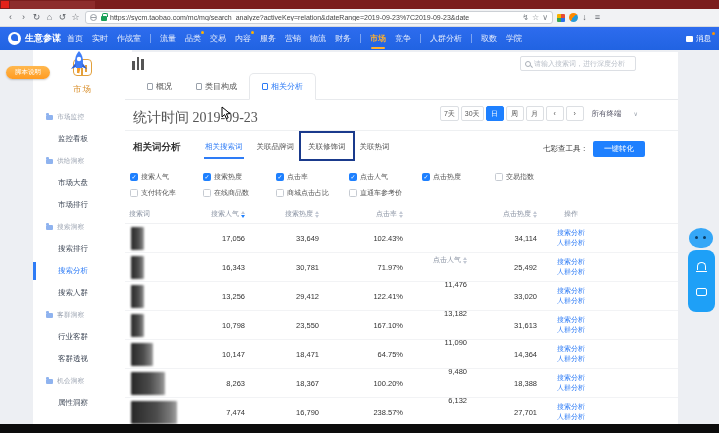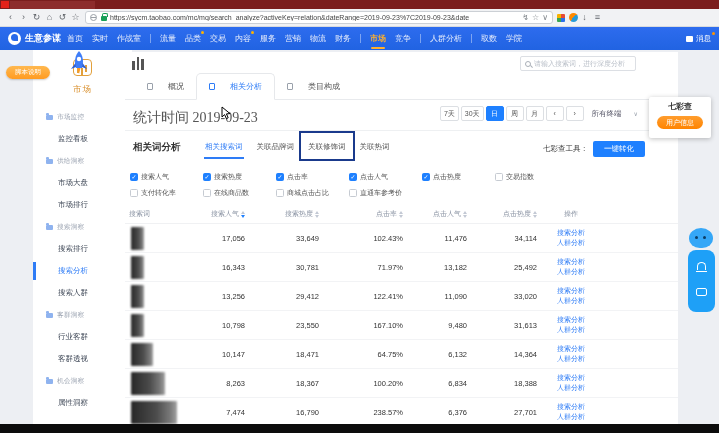--- a/index.html
+++ b/index.html
@@ -61,21 +61,21 @@
   .bars-icon span:nth-child(1){ left:0; height:9px; }
   .bars-icon span:nth-child(2){ left:4.5px; height:13px; }
   .bars-icon span:nth-child(3){ left:9px; height:11px; }
   .search-box { position:absolute; left:395px; top:4px; width:116px; height:15px; border:1px solid #dcdfe4; border-radius:2px; display:flex; align-items:center; padding:0 4px; background:#fff; }
   .mag { width:6px; height:6px; border:1px solid #aab0b8; border-radius:50%; position:relative; flex:0 0 auto; margin-right:3px; }
   .mag::after { content:""; position:absolute; left:4px; top:4px; width:3px; height:1px; background:#aab0b8; transform:rotate(45deg); }
   .search-box input { border:none; outline:none; width:100%; font-size:7px; color:#333; }
   .search-box input::placeholder { color:#b9bfc8; }
 
   .tabs-row { position:absolute; left:0; top:22px; width:553px; height:26px; border-bottom:1px solid #e8eaed; display:flex; align-items:flex-end; padding-left:10px; }
-  .mtab { position:relative; height:26px; display:flex; align-items:center; gap:15px; padding:0 12px; font-size:8px; color:#555; }
+  .mtab { position:relative; height:26px; display:flex; align-items:center; gap:3px; padding:0 12px; font-size:8px; color:#555; }
   .mtab .doc { width:6px; height:7px; border:1px solid #9aa1ab; border-radius:1px; }
   .mtab.active { color:#2e7cf6; background:#fff; border:1px solid #e6e8eb; border-bottom:1px solid #fff; border-radius:5px 5px 0 0; height:27px; margin-bottom:-1px; }
   .mtab.active .doc { border-color:#2e7cf6; }
 
   .stats-row { position:absolute; left:0; top:48px; width:553px; height:30px; }
   .stat-time { position:absolute; left:8px; top:9px; font-size:14px; color:#555;font-family:Liberation Serif, serif; }
   .date-ctrls { position:absolute; right:40px; top:6px; display:flex; gap:2px; align-items:center; }
   .dbtn { min-width:18px; height:15px; padding:0 3px; border:1px solid #dcdfe3; border-radius:2px; background:#fff; font-size:7px; color:#555; display:flex; align-items:center; justify-content:center; }
   .dbtn.active { background:#1e80ff; border-color:#1e80ff; color:#fff; }
   .terminal { display:flex; align-items:center; gap:12px; margin-left:6px; font-size:7.5px; color:#556; }
@@ -106,21 +106,21 @@
   .tri-dn.on { border-top-color:#1e80ff; }
   .jr { justify-content:flex-end; } .jc { justify-content:center; }
 
   .tbody { position:absolute; left:0; top:172px; width:553px; }
   .trow { position:relative; height:29px; border-bottom:1px solid #f2f3f5; }
   .tcell { position:absolute; top:10px; font-size:7.5px; color:#333; }
   .col-0 { left:4px; width:54px; text-align:left; }
   .col-1 { left:56px; width:64px; text-align:right; }
   .col-2 { left:130px; width:64px; text-align:right; }
   .col-3 { left:206px; width:72px; text-align:right; }
-  .col-4 { left:276px; width:66px; text-align:right; }
+  .col-4 { left:276px; width:66px; text-align:right;margin-top:46px; }
   .col-5 { left:346px; width:66px; text-align:right; }
   .col-6 { left:424px; width:44px; text-align:center; }
   .smudge { position:absolute; left:6px; top:3px; height:23px; border-radius:1px; background:linear-gradient(to right,#161616,#3d3d3d 55%,#6e6e6e 85%,#9a9a9a); filter:blur(.8px); opacity:.92; }
   .acts { position:absolute; left:424px; top:4px; width:44px; text-align:center; }
   .acts a { display:block; font-size:7px; line-height:10px; color:#2e7cf6; text-decoration:none; }
 
   
   .qc-popup { position:absolute; left:649px; top:97px; width:62px; height:41px; background:#fff; border-radius:2px; box-shadow:0 1px 5px rgba(0,0,0,.25); text-align:center; padding-top:4px; }
   .qc-title { font-size:8px; font-weight:bold; color:#333; }
   .qc-btn { margin:4px auto 0; width:46px; height:13px; border:none; border-radius:7px; background:linear-gradient(180deg,#ff9d2e,#ff8400); color:#fff; font-size:7px; display:block; }
@@ -268,27 +268,27 @@
     <div class="search-box">
       <span class="mag"></span>
       <input placeholder="请输入搜索词，进行深度分析" style="">
     </div>
 
     <div class="tabs-row" id="tabs-row">
         <div class="mtab">
           <span class="doc"></span>
           <span>概况</span>
         </div>
+        <div class="mtab">
+          <span class="doc"></span>
+          <span>类目构成</span>
+        </div>
         <div class="mtab active">
           <span class="doc"></span>
           <span>相关分析</span>
-        </div>
-        <div class="mtab">
-          <span class="doc"></span>
-          <span>类目构成</span>
         </div>
       </div>
 
     <div class="stats-row">
       <span class="stat-time">统计时间 2019-09-23</span>
       <div class="date-ctrls">
         <span id="date-btns" style="display:flex;gap:2px;">
             <span class="dbtn">7天</span>
             <span class="dbtn">30天</span>
             <span class="dbtn active">日</span>
@@ -487,24 +487,20 @@
           <span class="tcell col-4">6,376</span>
           <span class="tcell col-5">27,701</span>
           <span class="acts">
             <a href="#">搜索分析</a>
             <a href="#">人群分析</a>
           </span>
         </div>
       </div>
   </div>
 
-  <div class="qc-popup">
-    <div class="qc-title">七彩查</div>
-    <button class="qc-btn">用户信息</button>
-  </div>
 
   <div class="rocket">
     <svg width="26" height="26" viewBox="0 0 26 26">
       <path d="M13 1 C17 5 18 12 16 18 L10 18 C8 12 9 5 13 1 Z" fill="#3f7df8"></path>
       <circle cx="13" cy="9" r="2.2" fill="#fff"></circle>
       <path d="M9.5 13 L5 19 L10 17 Z" fill="#2c5fd4"></path>
       <path d="M16.5 13 L21 19 L16 17 Z" fill="#2c5fd4"></path>
       <path d="M11.5 18 L13 24 L14.5 18 Z" fill="#ff9b21"></path>
     </svg>
   </div>

